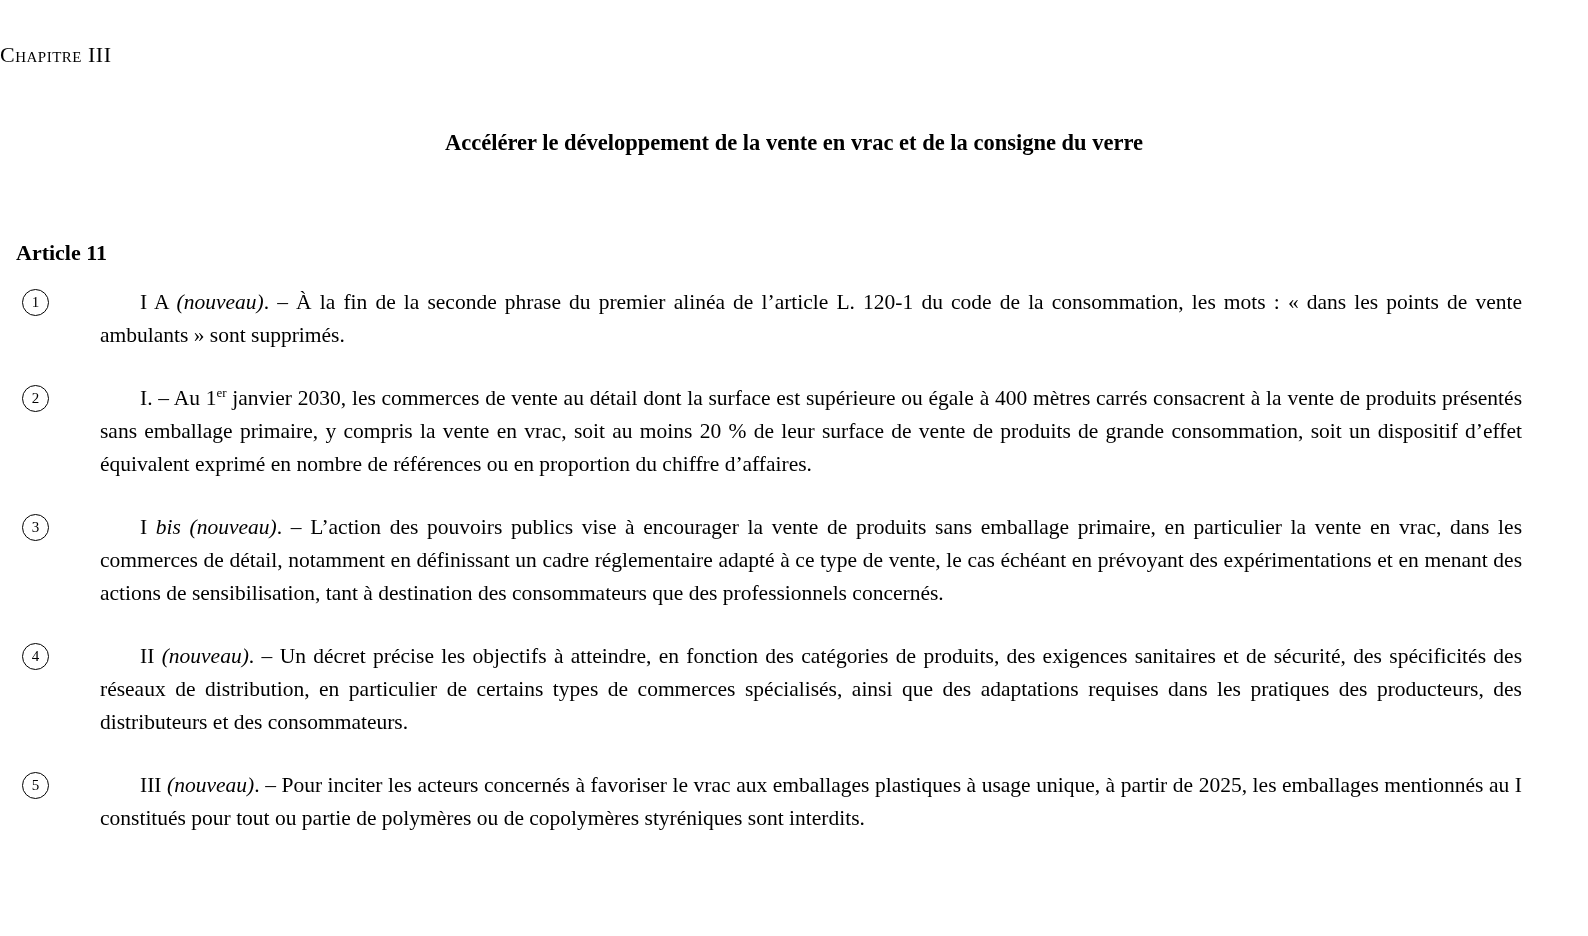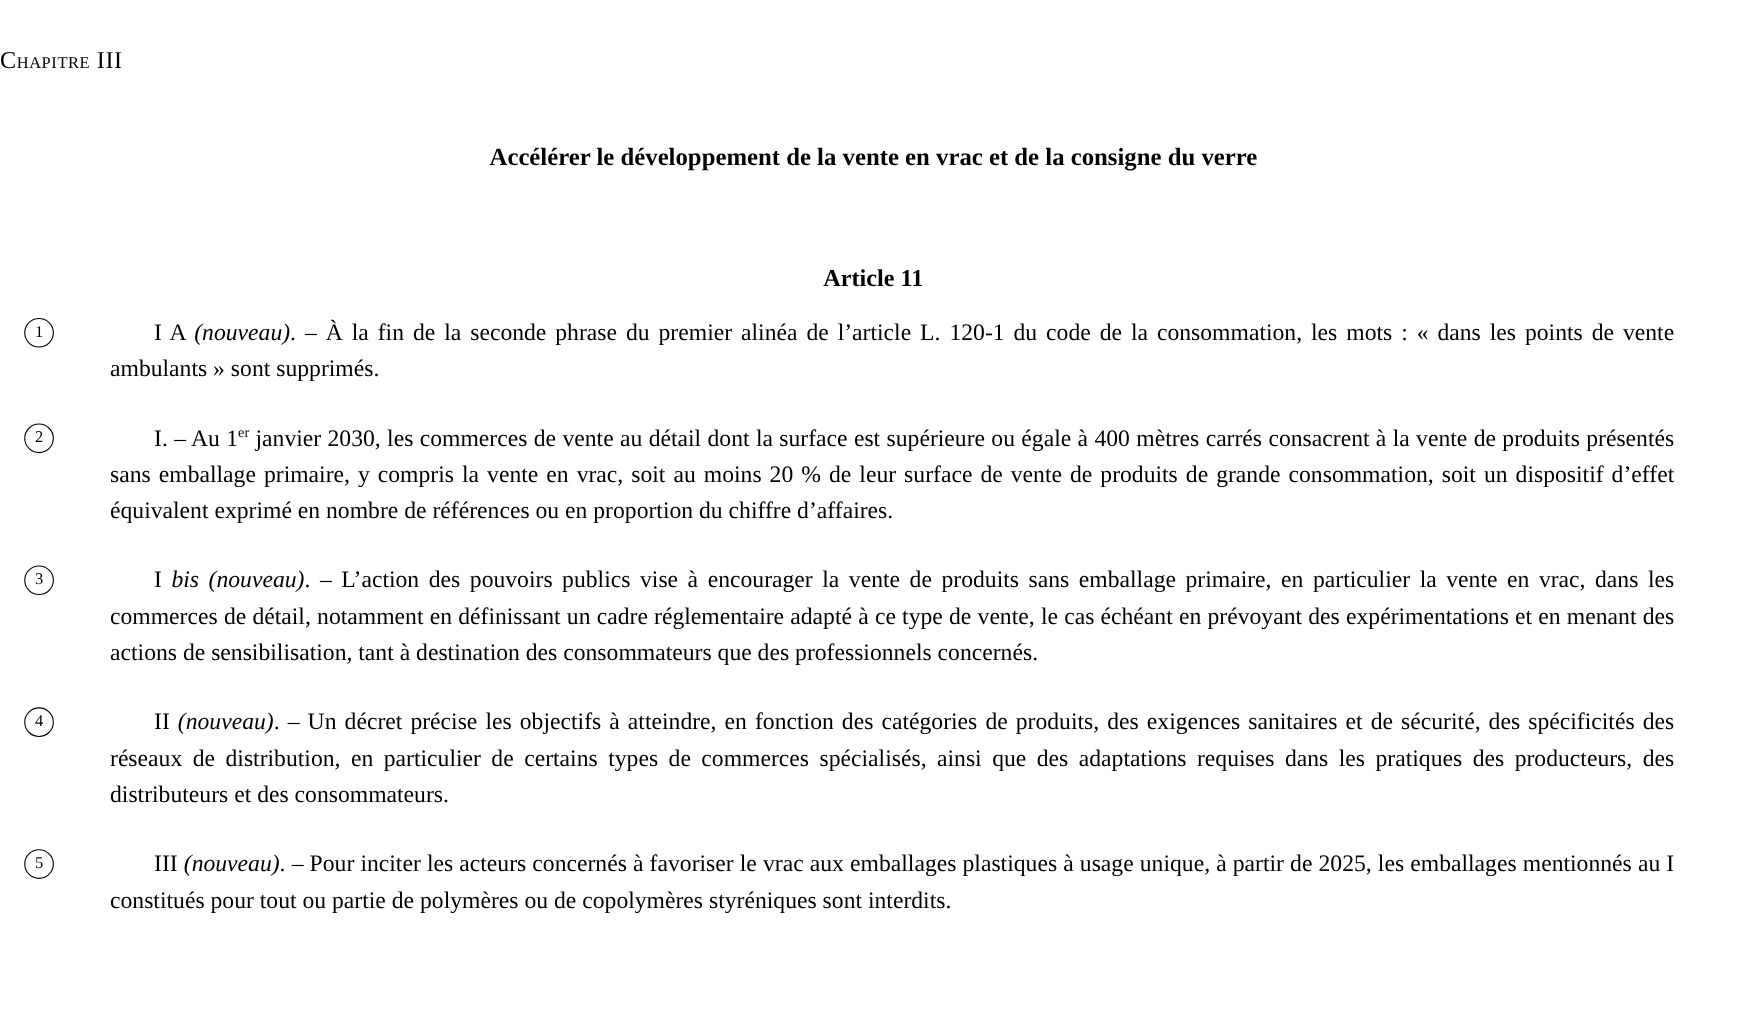--- a/index.html
+++ b/index.html
@@ -24,23 +24,24 @@
     letter-spacing: 0.5px;
   }
   .doc-title {
     margin-top: 62px;
     text-align: center;
     font-size: 22.5px;
     font-weight: bold;
   }
   .article-heading {
     margin-top: 84px;
-    text-align: center;
+    text-align: left;
     font-size: 22px;
     font-weight: bold;
+    padding-left: 16px;
   }
   .paragraph-list {
     margin-top: 20px;
   }
   .paragraph {
     position: relative;
     margin: 0 66px 30px 100px;
     font-size: 21.5px;
     line-height: 33px;
     text-align: justify;

